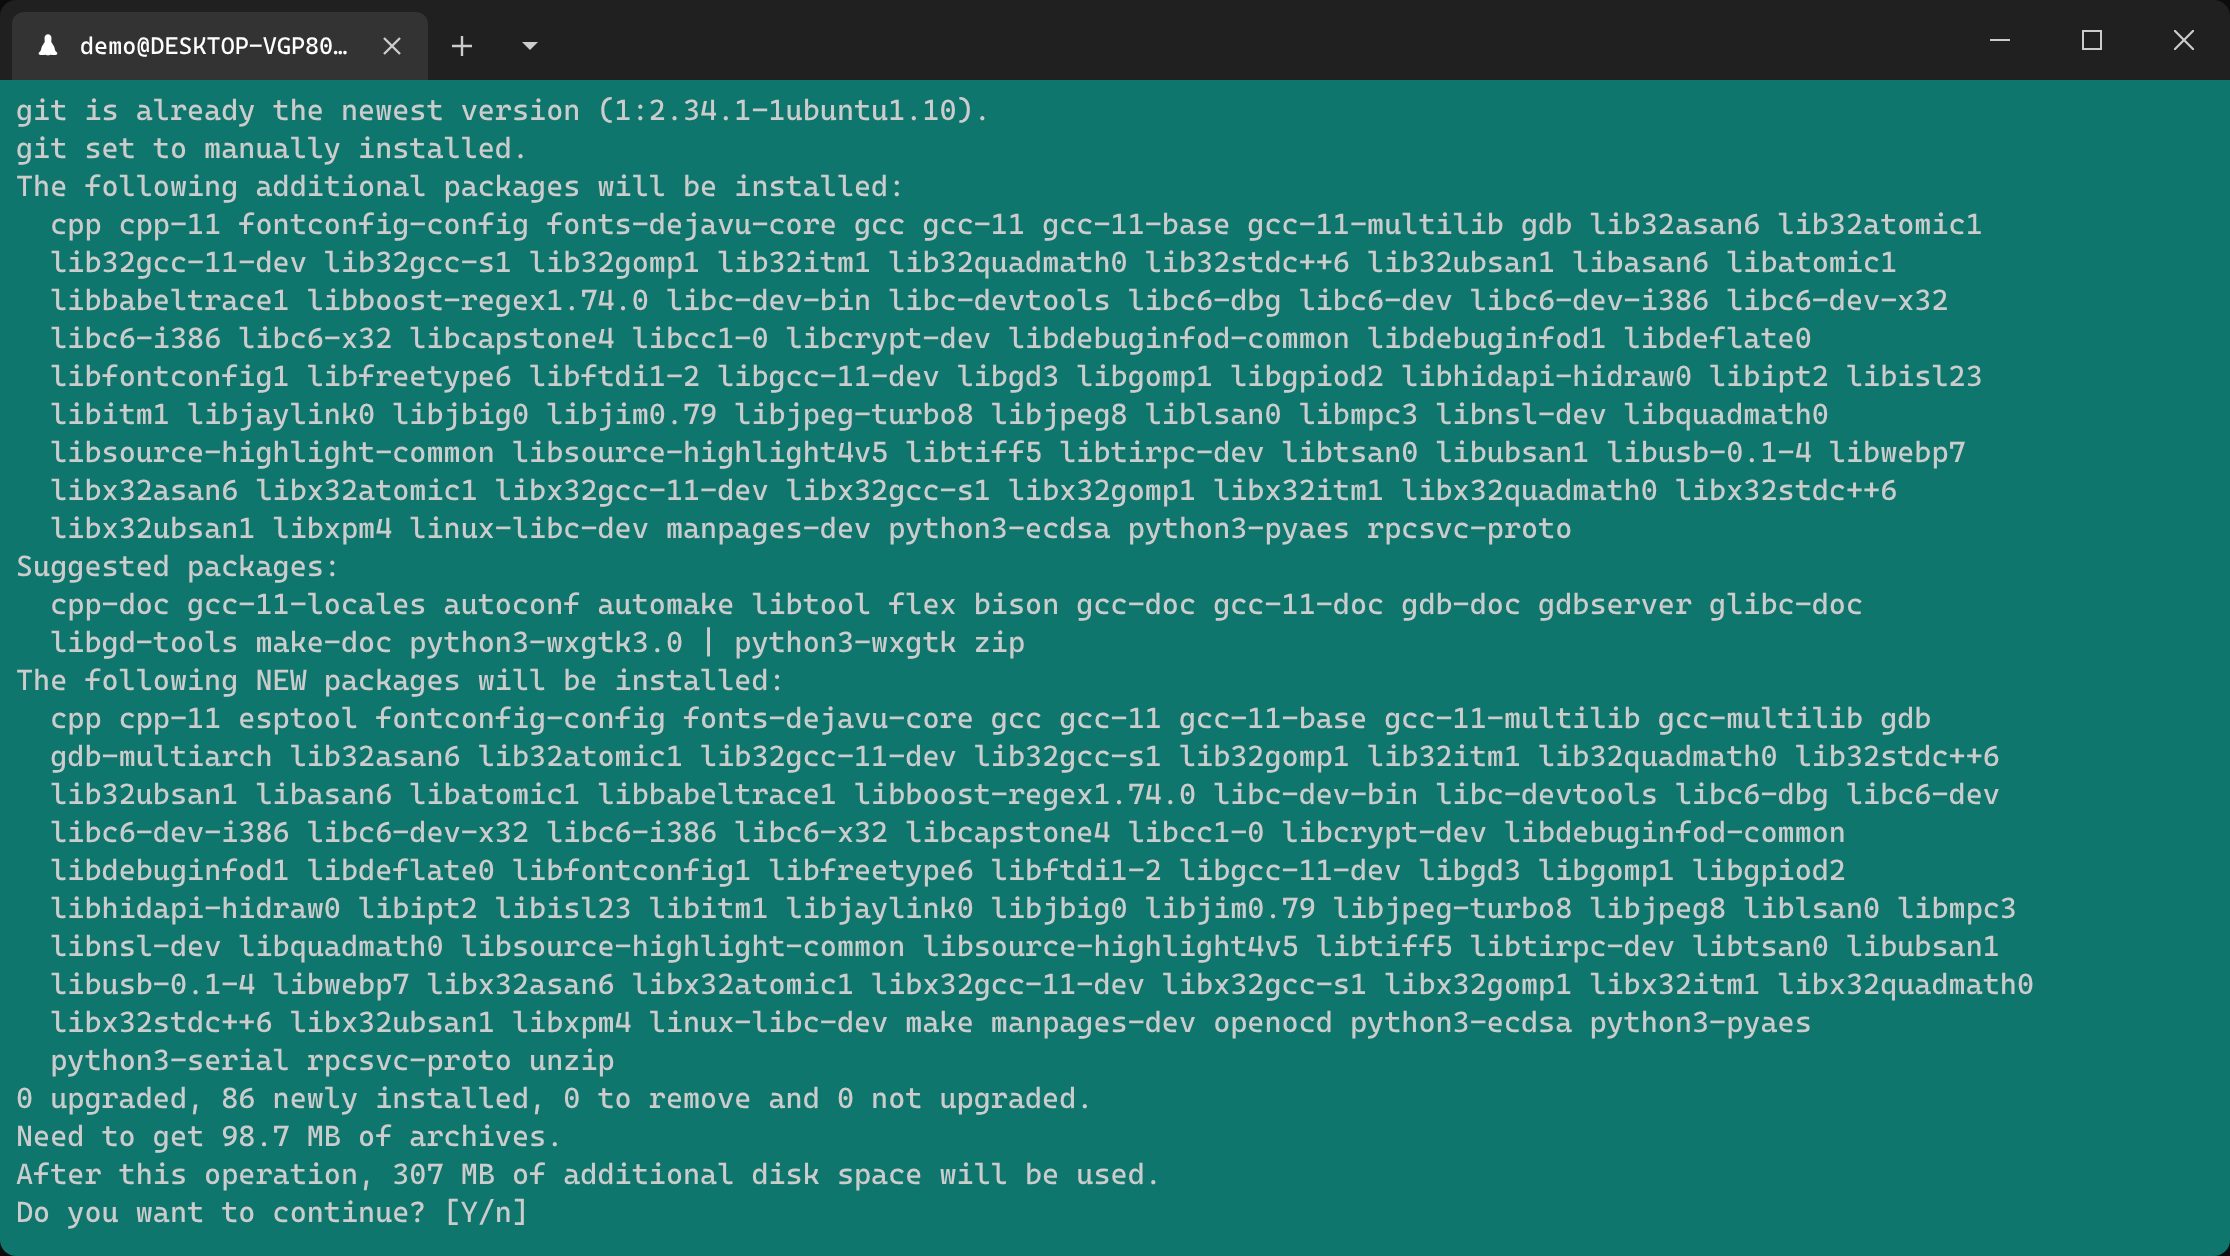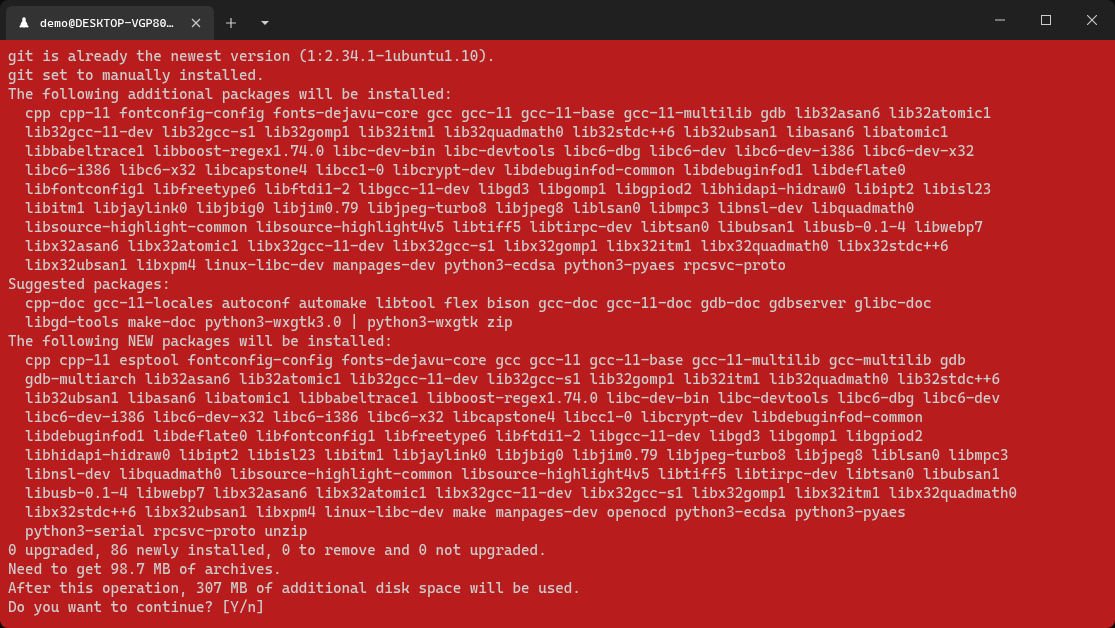--- a/index.html
+++ b/index.html
@@ -78,21 +78,21 @@
   }
   .win-btn {
     width: 46px;
     display: flex;
     align-items: center;
     justify-content: center;
     color: #cccccc;
   }
   .terminal {
     flex: 1;
-    background: #b91c1c;
+    background: #0f766e;
     color: #cccccc;
     font-size: 14.6px;
     line-height: 19px;
     padding: 6px 8px 2px 8px;
     white-space: pre-wrap;
     word-break: break-word;
     font-family: Consolas, "Cascadia Mono", "Liberation Mono", monospace;
     overflow: hidden;
   }
   svg { display: block; }

